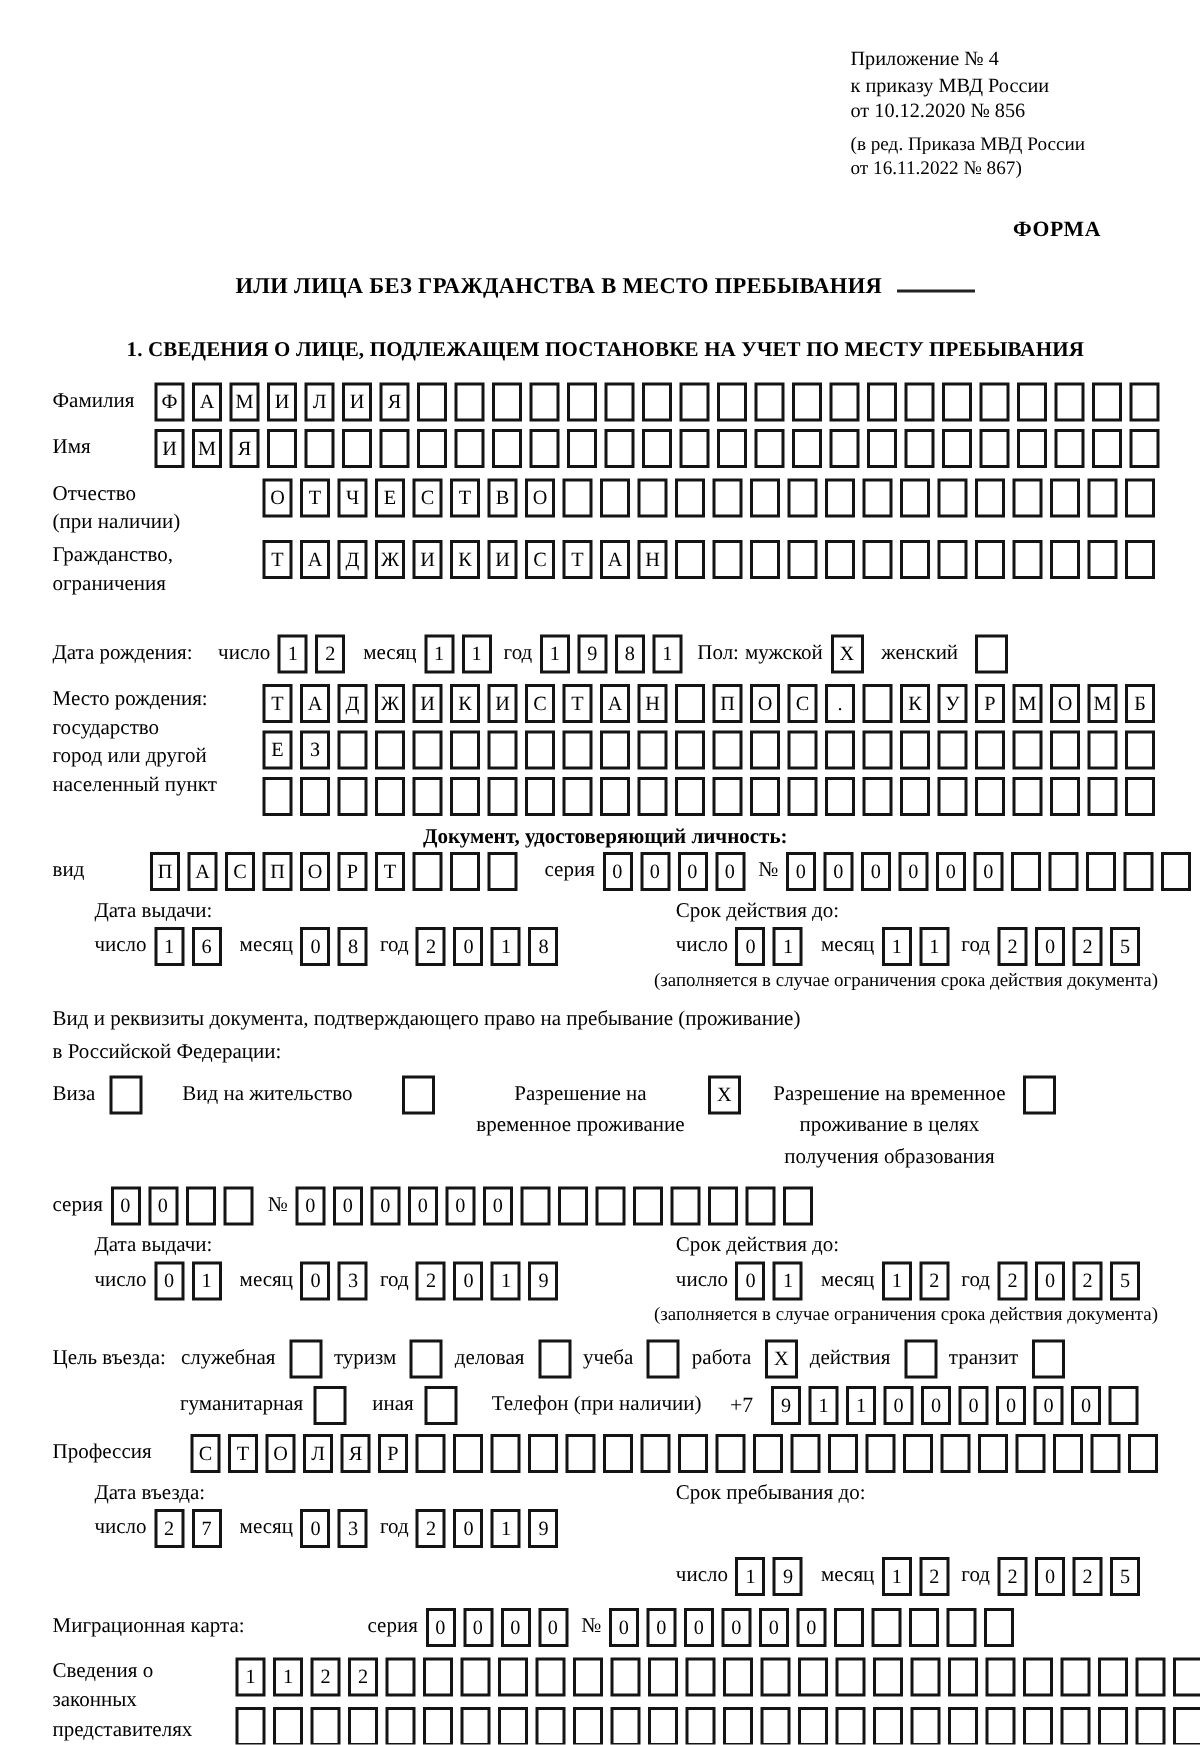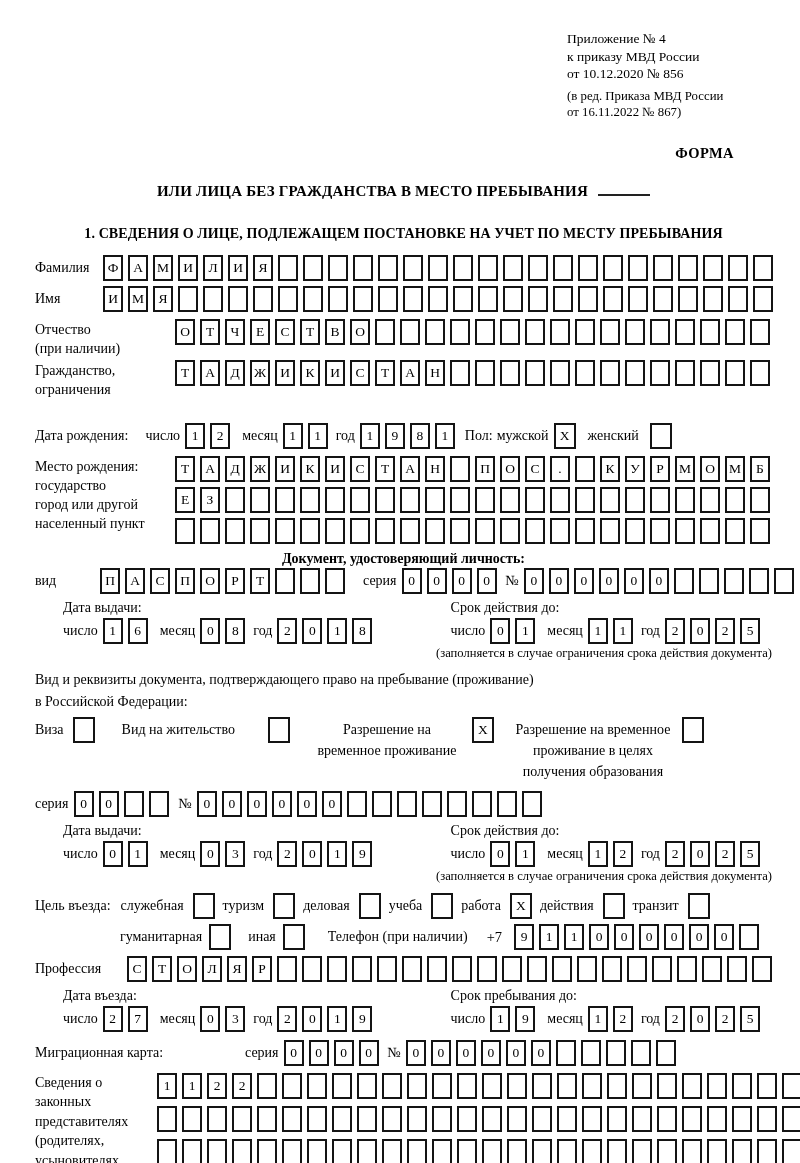--- a/index.html
+++ b/index.html
@@ -626,21 +626,21 @@
           </span>
         <span class="dlabel" style="margin-left:8px;">год</span>
         <span class="grid">
             <span class="cell">2</span>
             <span class="cell">0</span>
             <span class="cell">1</span>
             <span class="cell">9</span>
           </span>
       </div>
     </div>
-    <div class="date-col" style="margin-left:auto;margin-right:12px;">
+    <div class="date-col" style="margin-left:auto;margin-right:12px;gap:32px;">
       <div class="dhead">Срок пребывания до:</div>
       <div class="dgroup">
         <span class="dlabel first">число</span>
         <span class="grid">
             <span class="cell">1</span>
             <span class="cell">9</span>
           </span>
         <span class="dlabel">месяц</span>
         <span class="grid">
             <span class="cell">1</span>

